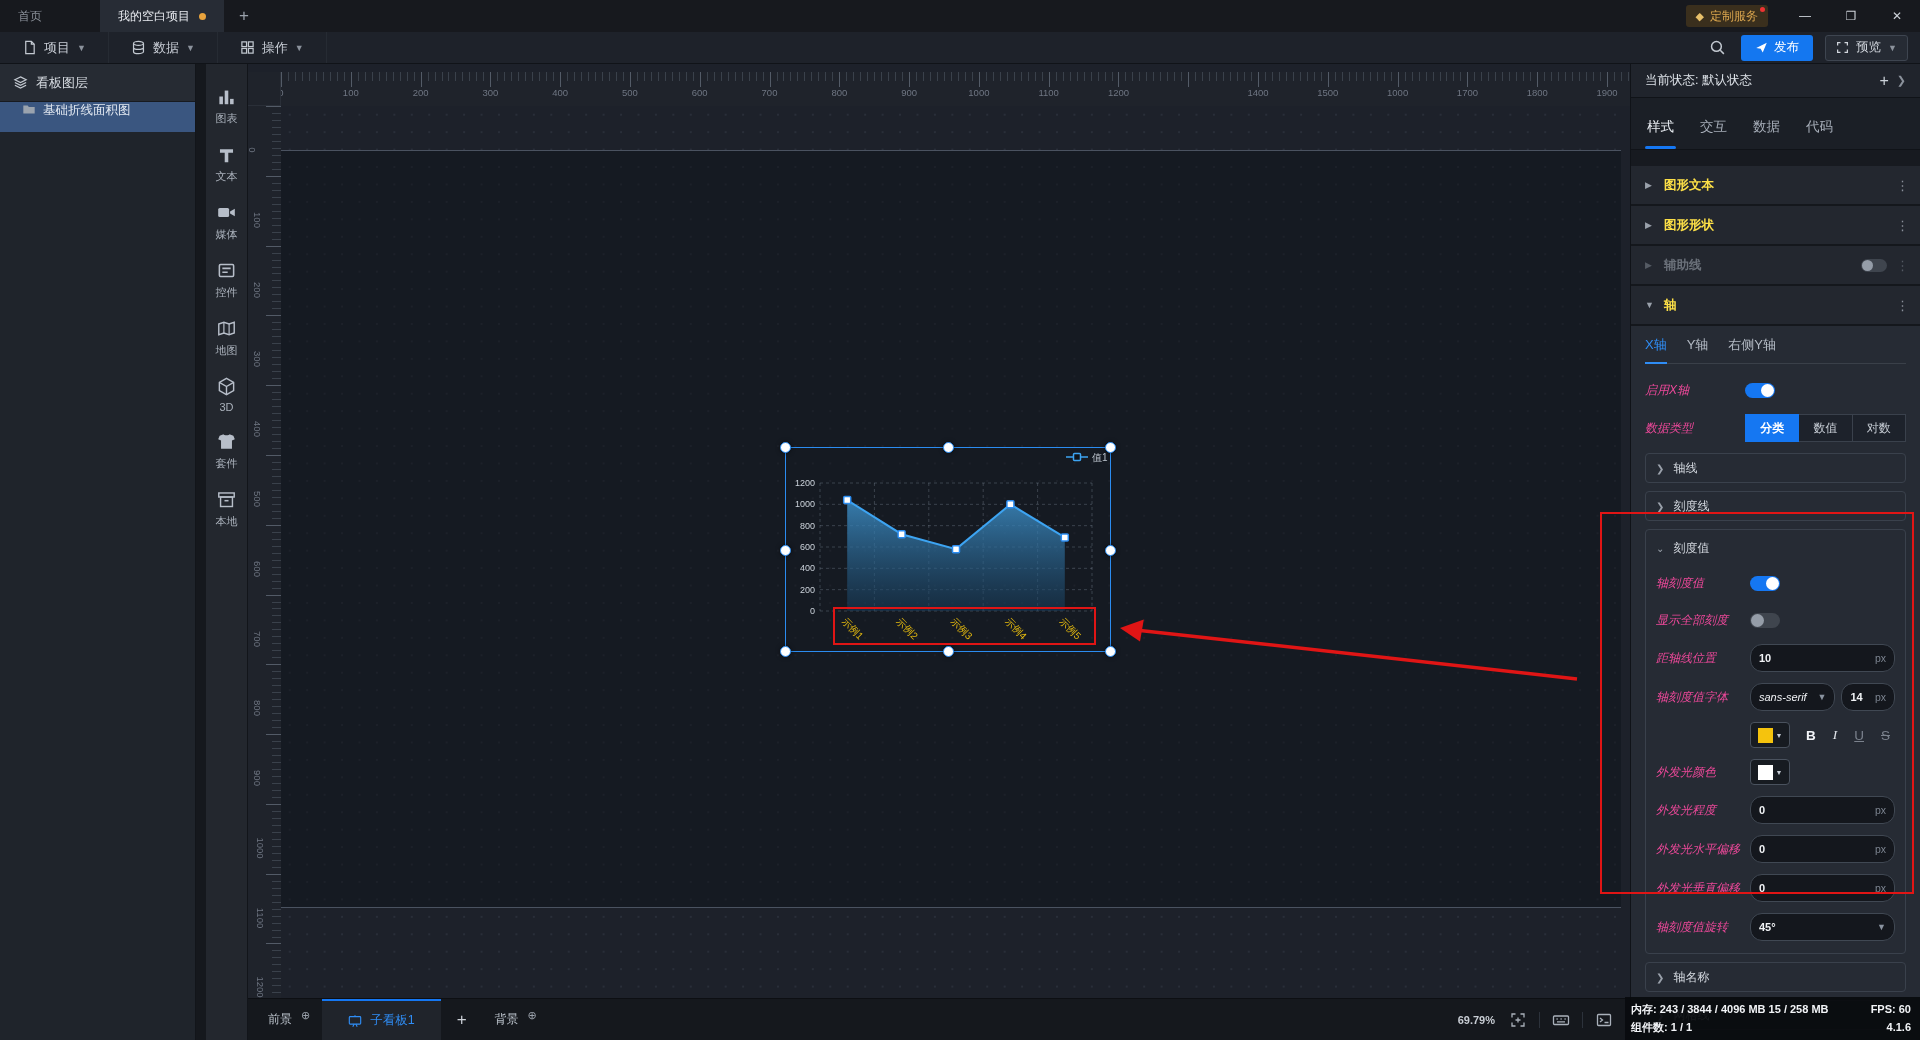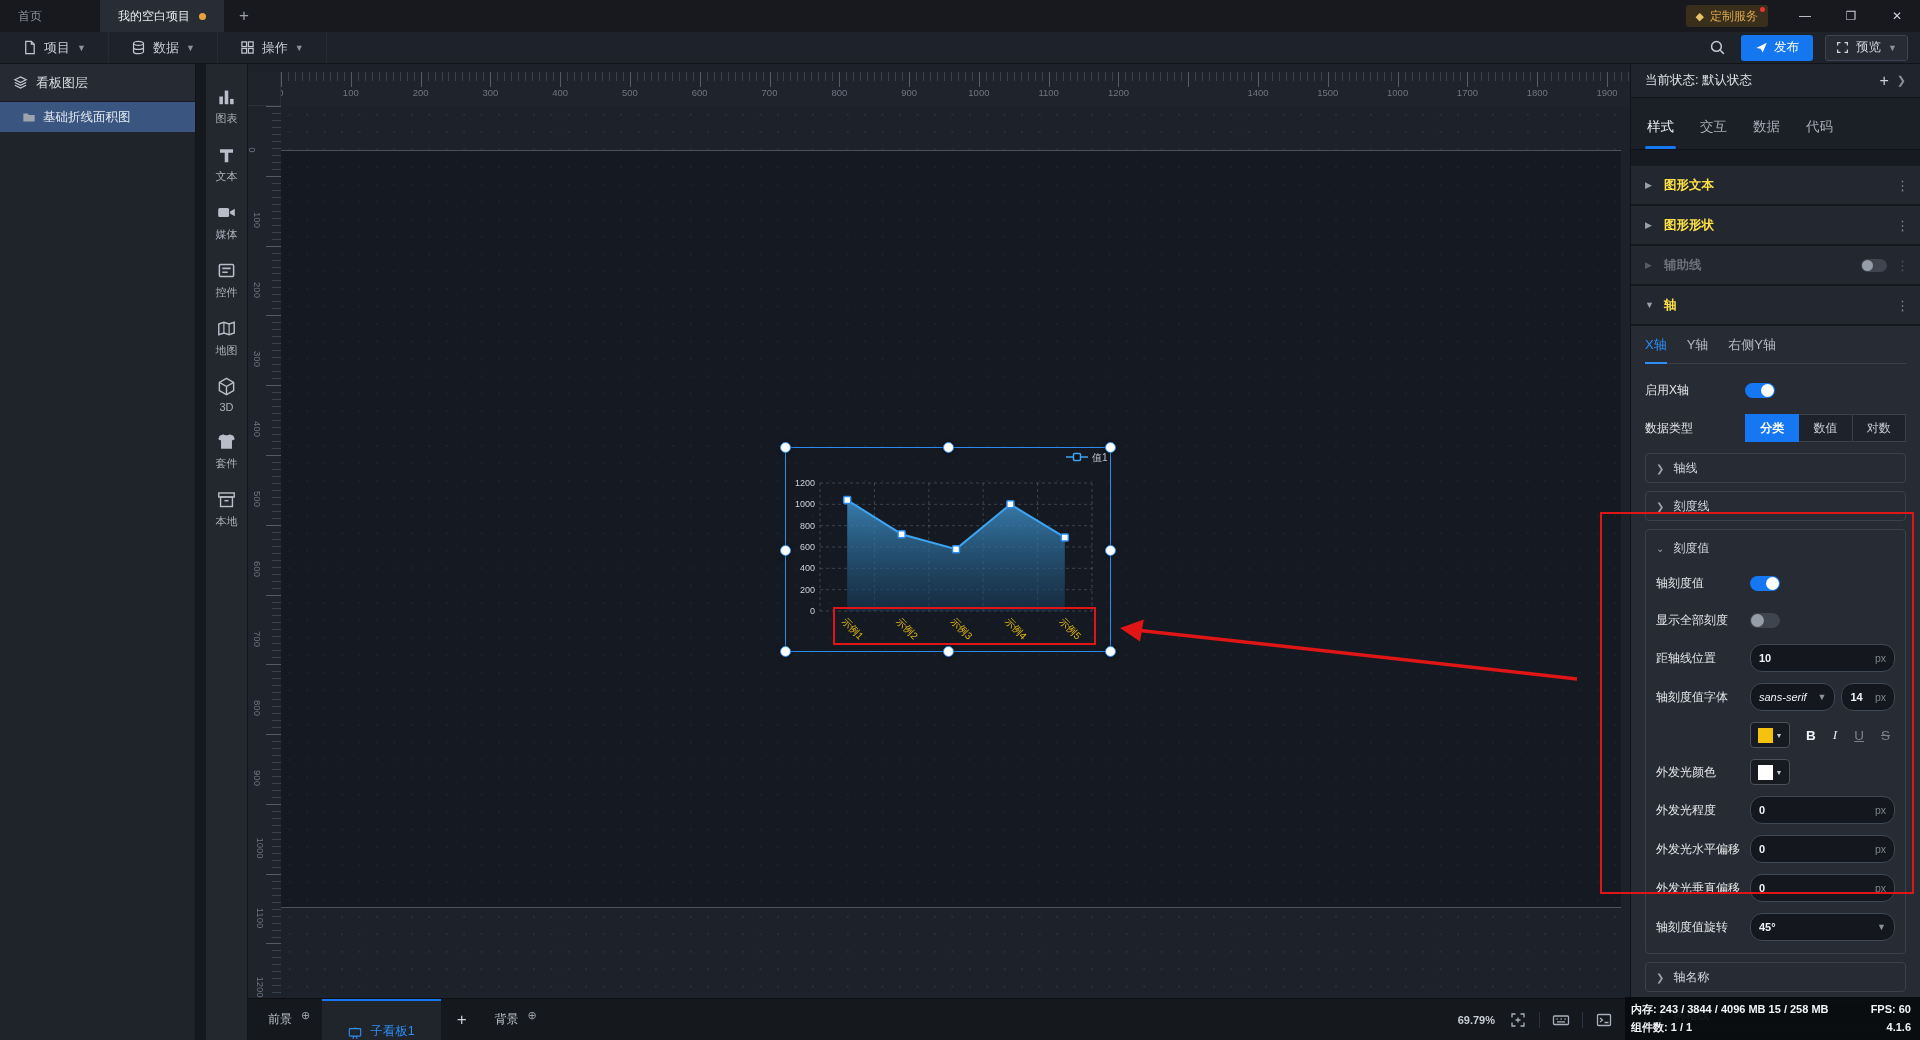--- a/index.html
+++ b/index.html
@@ -24,21 +24,21 @@
   #menubar { position:absolute; left:0; top:32px; width:1920px; height:32px; background:#1e222a; border-bottom:1px solid #101318; display:flex; align-items:center; }
   .mitem { height:100%; display:flex; align-items:center; gap:7px; padding:0 22px; font-size:13px; color:#c9ced6; border-right:1px solid #262b33; cursor:pointer; }
   .chev { color:#8b929c; font-size:9px; }
   #mb-right { margin-left:auto; display:flex; align-items:center; gap:12px; padding-right:12px; }
   .btn-publish { height:26px; background:#1477f0; border-radius:3px; color:#fff; font-size:12.5px; display:flex; align-items:center; gap:6px; padding:0 14px; cursor:pointer; }
   .btn-preview { height:26px; background:#262b34; border:1px solid #3e4550; border-radius:3px; color:#d2d7de; font-size:12.5px; display:flex; align-items:center; gap:7px; padding:0 10px; cursor:pointer; }
 
   
   #layers { position:absolute; left:0; top:64px; width:196px; height:976px; background:#1f242b; border-right:1px solid #12151a; }
   .lhead { height:38px; display:flex; align-items:center; gap:8px; padding:0 13px; color:#d7dce2; font-size:13px; background:#262b33; border-bottom:1px solid #171a20; }
-  .litem { height:30px; display:flex; align-items:center; gap:7px; padding:0 0 0 22px; font-size:12.5px; color:#c3c9d1; cursor:pointer; }
+  .litem { height:30px; display:flex; align-items:flex-start; gap:7px; padding:0 0 0 22px; font-size:12.5px; color:#c3c9d1; cursor:pointer; }
   .litem.selected { background:#3a5680; color:#e4eaf2; }
 
   
   #dock { position:absolute; left:206px; top:64px; width:42px; height:976px; background:#23272e; border-right:1px solid #12151a; display:flex; flex-direction:column; align-items:center; padding-top:14px; }
   .ditem { width:42px; padding:9px 0 10px; display:flex; flex-direction:column; align-items:center; gap:5px; color:#aab1bb; font-size:11px; cursor:pointer; }
 
   
   #canvasarea { position:absolute; left:248px; top:64px; width:1382px; height:976px; background:#1d212a; }
   #corner { position:absolute; left:0; top:8px; width:33px; height:34px; background:#1f232b; border-right:1px solid #2a2f38; border-bottom:1px solid #2a2f38; }
   #hruler { position:absolute; left:33px; top:8px; right:0; height:34px; background:#1f232b; overflow:hidden; }
@@ -60,21 +60,21 @@
     border-top:1px solid #4a5260; border-bottom:1px solid #4a5260; }
 
   
   #chartbox { position:absolute; left:504px; top:341px; width:326px; height:205px; border:1.5px solid #2b8cf0; cursor:move; }
   .hdl { position:absolute; width:11px; height:11px; border-radius:50%; background:#fff; border:1.5px solid #2b8cf0; box-shadow:0 0 4px rgba(0,0,0,.5); }
 
   
   #bottombar { position:absolute; left:0; right:0; bottom:0; height:42px; background:#15181d; border-top:1px solid #0d0f13; display:flex; align-items:stretch; }
   .bseg { display:flex; align-items:center; gap:9px; padding:0 12px; font-size:12px; color:#b9c0c9; cursor:pointer; }
   .bplus { font-size:11px; color:#9aa1ab; position:relative; top:-4px; }
-  .btab { display:flex; align-items:flex-end; gap:8px; padding:0 26px; background:#20242b; border-top:2px solid #1577f2; color:#2f8df5; font-size:12.5px; cursor:pointer; }
+  .btab { display:flex; align-items:center; gap:8px; padding:0 26px; background:#20242b; border-top:2px solid #1577f2; color:#2f8df5; font-size:12.5px; cursor:pointer; }
   .baddbtn { display:flex; align-items:center; padding:0 16px; color:#ccd1d8; font-size:17px; cursor:pointer; }
   #bb-right { margin-left:auto; display:flex; align-items:center; gap:9px; padding-right:14px; }
   .zoomtxt { font-size:11px; color:#c8cdd4; font-weight:bold; margin-right:2px; }
   .bicon { display:flex; align-items:center; justify-content:center; width:24px; height:20px; color:#aab1bb; }
   .bsep { width:1px; height:16px; background:#2c323b; }
 
   
   #inspector { position:absolute; left:1630px; top:64px; width:290px; height:976px; background:#1b1f26; border-left:1px solid #101318; }
   .staterow { height:34px; display:flex; align-items:center; padding:0 14px; gap:8px; background:#20242c; border-bottom:1px solid #101318; color:#dde2e8; font-size:12.5px; }
   .staterow .sp { flex:1; }
@@ -99,21 +99,21 @@
   .tgl.off::after { content:""; position:absolute; left:1px; top:1px; width:13px; height:13px; border-radius:50%; background:#959da8; }
   .tgl.sm { width:26px; height:13px; }
   .tgl.sm::after { width:11px; height:11px; }
 
   #subpanel { background:#262b34; border-bottom:2px solid #14171c; padding:10px 14px 12px; }
   #axtabs { display:flex; gap:20px; border-bottom:1px solid #3a4049; margin-bottom:13px; }
   .axtab { position:relative; color:#b3bac4; font-size:13px; padding-bottom:9px; cursor:pointer; }
   .axtab.active { color:#2f8df5; }
   .axtab.active::after { content:""; position:absolute; left:0; right:0; bottom:-1px; height:2px; background:#2f8df5; }
   .frow { display:flex; align-items:center; margin-bottom:11px; min-height:26px; }
-  .flabel { flex:0 0 100px; color:#e5e5e5; font-size:12px; }
+  .flabel { flex:0 0 100px; color:#ec4899; font-size:12px;font-style:italic; }
   .fctrl { flex:1; display:flex; align-items:center; gap:6px; }
   #segs { display:flex; flex:1; }
   .segbtn { flex:1; height:28px; display:flex; align-items:center; justify-content:center; font-size:12px; color:#c6ccd4; background:#1d222b; border:1px solid #3a414c; border-left:none; cursor:pointer; }
   .segbtn:first-child { border-left:1px solid #3a414c; }
   .segbtn.active { background:#1577f2; border-color:#1577f2; color:#fff; font-weight:bold; }
   .cbox { border:1px solid #3a414c; border-radius:4px; height:30px; margin-bottom:8px; display:flex; align-items:center; gap:9px; padding:0 10px; color:#d2d7de; font-size:12px; }
   .cbox .carr { color:#9aa1ab; font-size:10px; }
   #tickbox { border:1px solid #3a414c; border-radius:4px; padding:10px 10px 1px; margin-bottom:8px; }
   #tickbox .hdr { display:flex; align-items:center; gap:9px; color:#d2d7de; font-size:12px; margin-bottom:13px; }
   #tickbox .flabel { flex:0 0 94px; }

